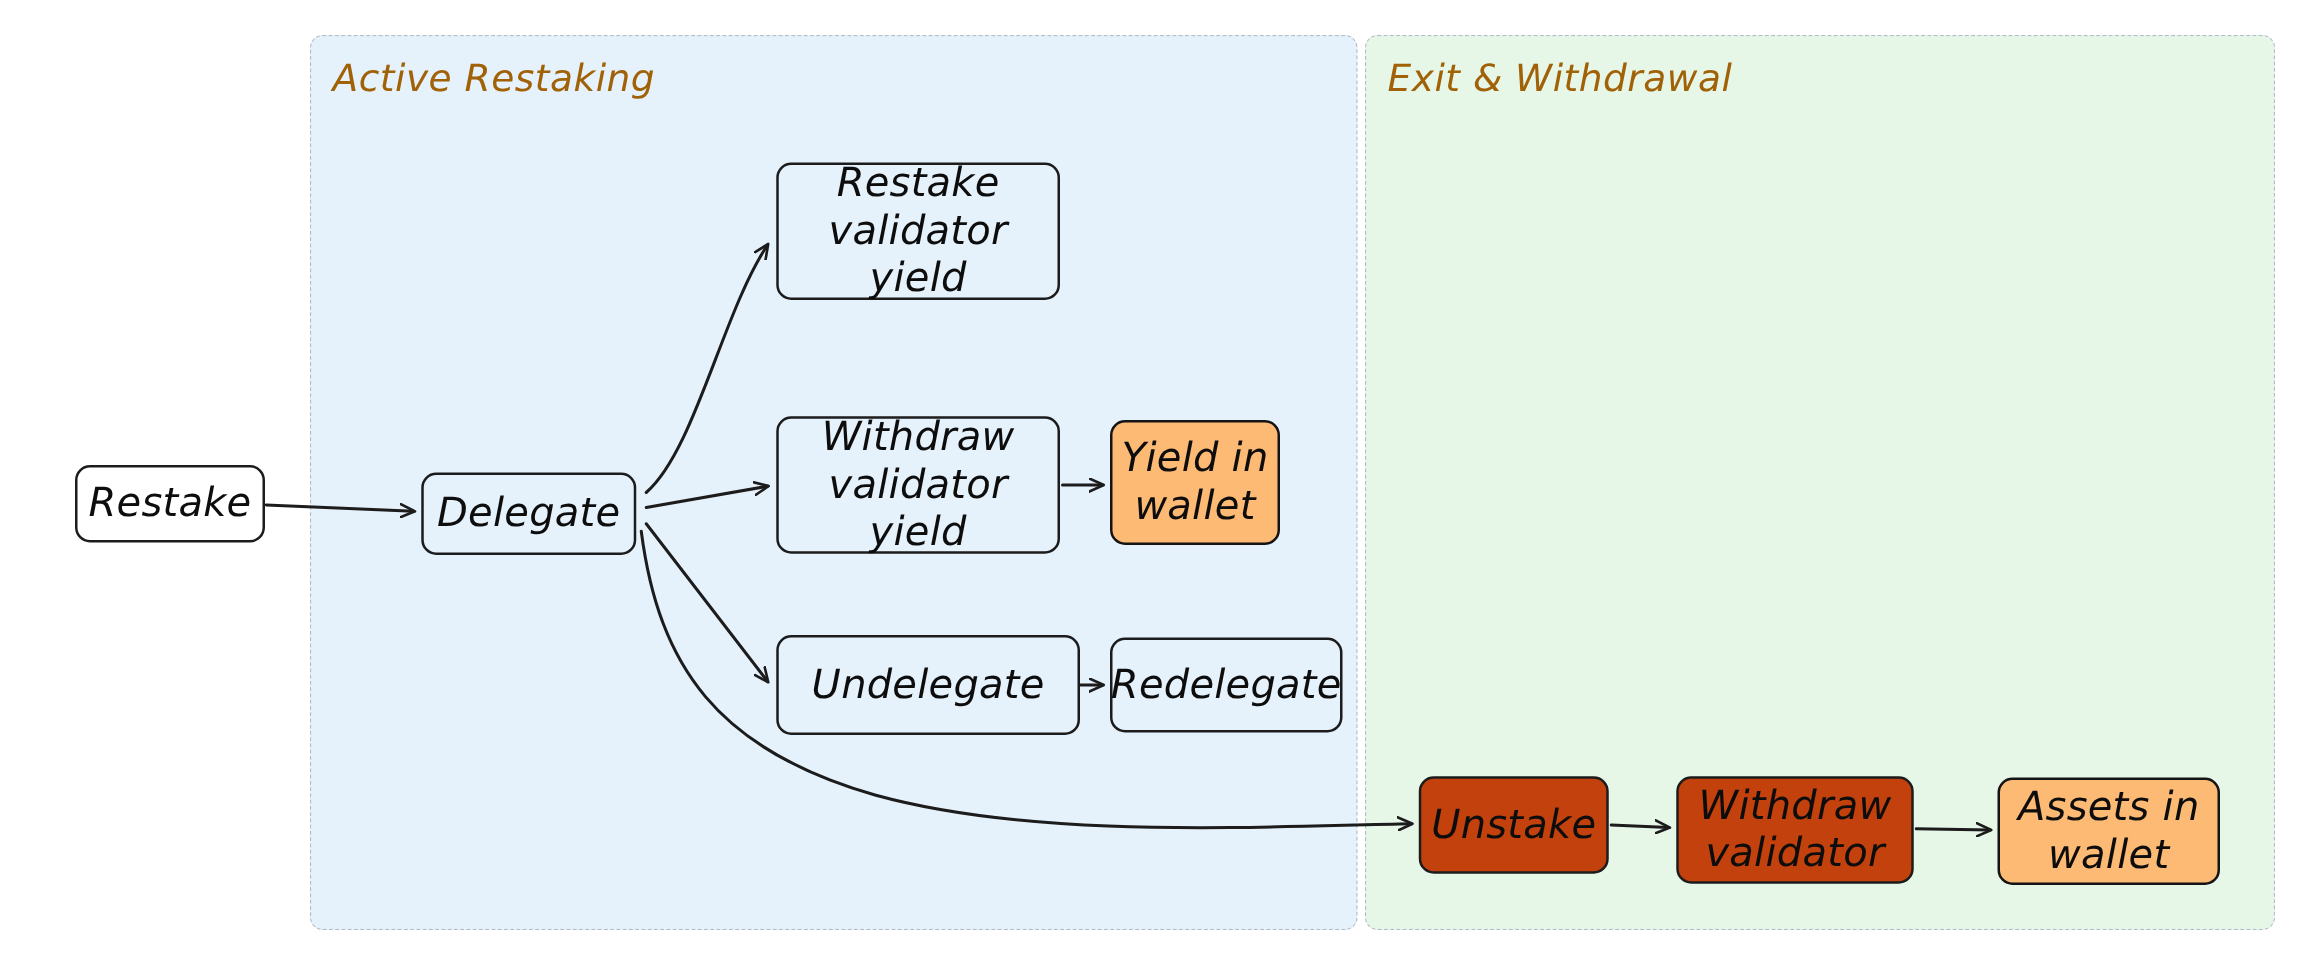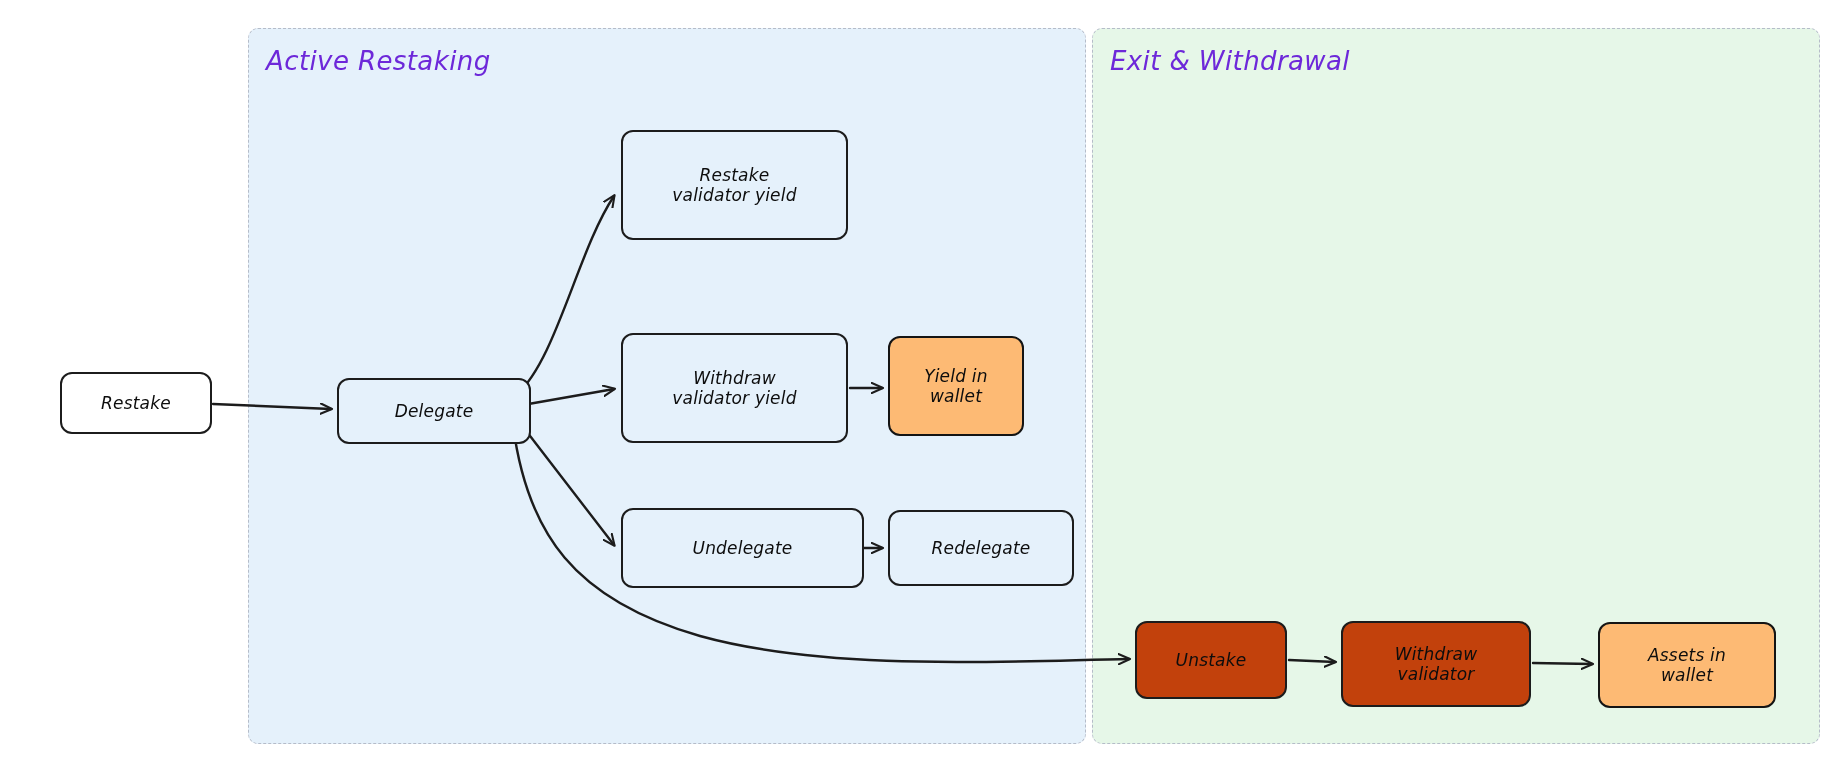--- a/index.html
+++ b/index.html
@@ -28,37 +28,37 @@
   }
   .cluster {
     position: absolute;
     border: 1.6px dashed #b5bcc9;
     border-radius: 10px;
     box-sizing: border-box;
   }
   .cluster-title {
     position: absolute;
     font-family: "DejaVu Sans", sans-serif;
-    font-size: 26px;
+    font-size: 30px;
     font-style: italic;
-    color: #6d28d9;
+    color: #a16207;
     letter-spacing: 0.4px;
     white-space: nowrap;
   }
   .node {
     position: absolute;
     box-sizing: border-box;
     border: 2.3px solid #1c1c1c;
     border-radius: 12px;
     display: flex;
     align-items: center;
     justify-content: center;
     text-align: center;
     font-family: "DejaVu Sans", sans-serif;
-    font-size: 17px;
+    font-size: 32px;
     font-style: italic;
     line-height: 1.18;
     color: #0d0d0d;
     white-space: pre-line;
     letter-spacing: 0.2px;
     padding: 2px 0;
   }
   .node.plain-white { background: #ffffff; }
   .node.plain-blue  { background: #e5f1fb; }
   .node.plain-green { background: #c2410c; }
@@ -88,21 +88,21 @@
       <path d="M 517,419 L 614,545"></path>
       <path d="M 513,425 C 527,533 574,600 700,636 C 830,672 1010,661 1129,659"></path>
       <path d="M 850,388 L 882,388"></path>
       <path d="M 850,548 L 882,548"></path>
       <path d="M 1289,660 L 1335,662"></path>
       <path d="M 1533,663 L 1592,664"></path>
     </g>
   </svg>
 
   <div class="node plain-white" id="node-restake" style="left: 60px; top: 372px; width: 152px; height: 62px;">Restake</div>
-  <div class="node plain-blue" id="node-delegate" style="left: 337px; top: 378px; width: 194px; height: 66px;">Delegate</div>
+  <div class="node plain-blue" id="node-delegate" style="left: 337px; top: 378px; width: 172px; height: 66px;">Delegate</div>
   <div class="node plain-blue" id="node-restake-yield" style="left: 621px; top: 130px; width: 227px; height: 110px;">Restake
 validator yield</div>
   <div class="node plain-blue" id="node-withdraw-yield" style="left: 621px; top: 333px; width: 227px; height: 110px;">Withdraw
 validator yield</div>
   <div class="node highlight" id="node-yield-in-wallet" style="left: 888px; top: 336px; width: 136px; height: 100px;">Yield in
 wallet</div>
   <div class="node plain-blue" id="node-undelegate" style="left: 621px; top: 508px; width: 243px; height: 80px;">Undelegate</div>
   <div class="node plain-blue" id="node-redelegate" style="left: 888px; top: 510px; width: 186px; height: 76px;">Redelegate</div>
   <div class="node plain-green" id="node-unstake" style="left: 1135px; top: 621px; width: 152px; height: 78px;">Unstake</div>
   <div class="node plain-green" id="node-withdraw-val" style="left: 1341px; top: 621px; width: 190px; height: 86px;">Withdraw

